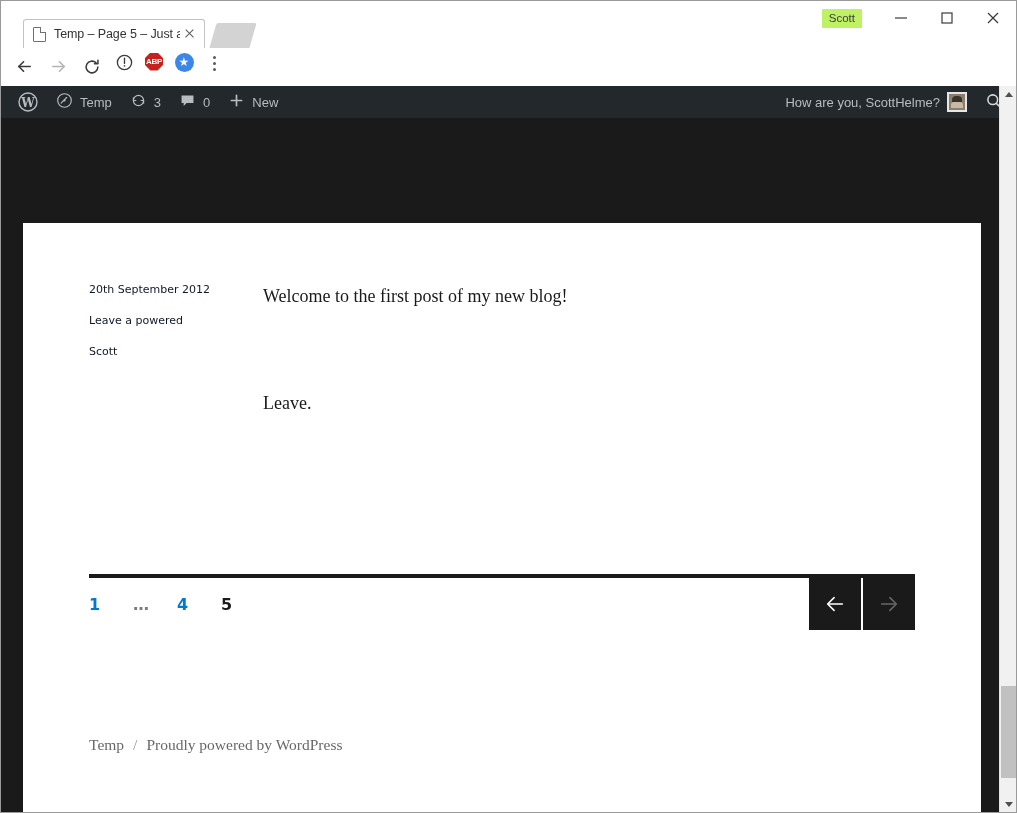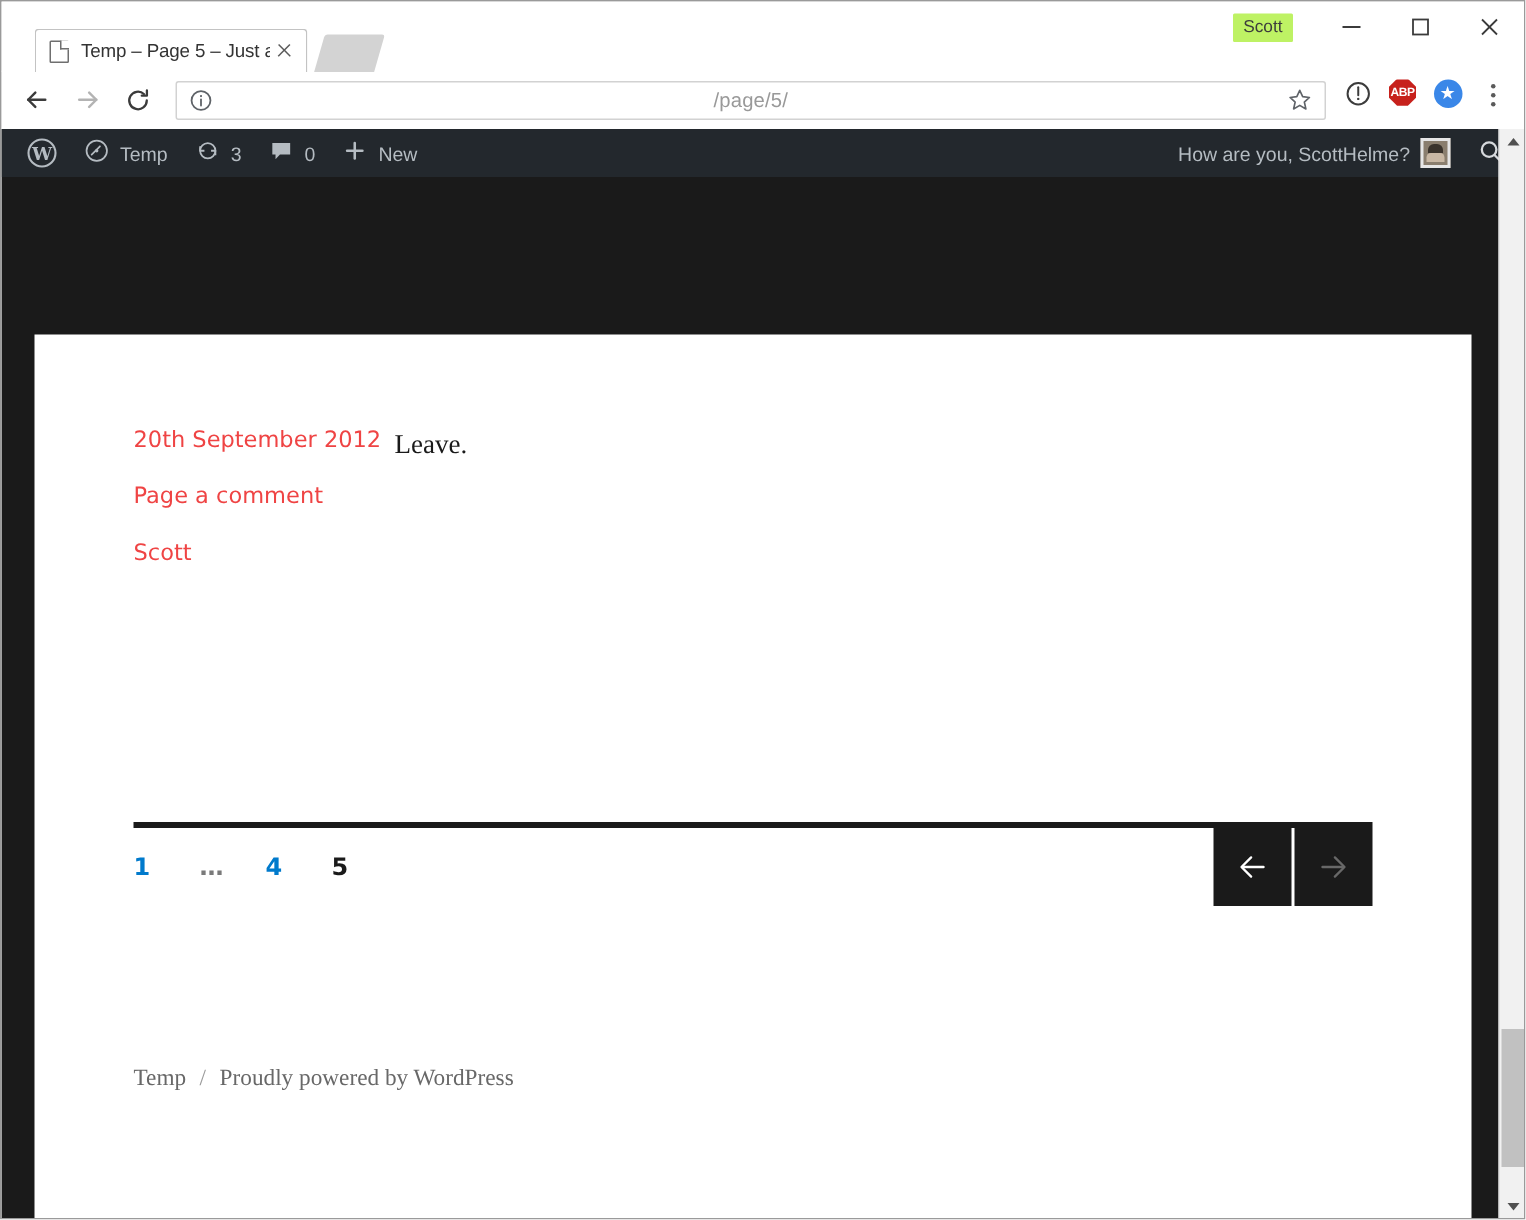--- a/index.html
+++ b/index.html
@@ -272,22 +272,22 @@
   }
 
   .post-row {
     display: flex;
     margin-top: 58px;
   }
   .post-meta {
     width: 173px;
     flex: 0 0 173px;
     font-family: "DejaVu Sans", sans-serif;
-    font-size: 15px;
-    color: #ef4444;
+    font-size: 11px;
+    color: #0f172a;
     line-height: 1.62;
   }
   .meta-block { margin-bottom: 13px; }
 
   .post-body {
     flex: 1 1 auto;
     font-family: "Liberation Serif", "DejaVu Serif", serif;
     font-size: 18px;
     color: #1a1a1a;
     line-height: 1.75;
@@ -433,35 +433,20 @@
       </svg>
     </div>
 
     <div class="navbtn">
       <svg width="18" height="18" viewBox="0 0 20 20" fill="none" stroke="#3b3b3b" stroke-width="1.7" stroke-linecap="round">
         <path d="M16.5 10a6.5 6.5 0 1 1-2.1-4.8"></path>
         <polyline points="16.6,2.6 16.6,6.4 12.8,6.4" stroke-linejoin="round"></polyline>
       </svg>
     </div>
 
-    <div class="omnibox">
-      <span class="omni-info">
-        <svg width="16" height="16" viewBox="0 0 16 16" fill="none" stroke="#5f6368" stroke-width="1.2">
-          <circle cx="8" cy="8" r="6.3"></circle>
-          <circle cx="8" cy="5" r="0.75" fill="#5f6368" stroke="none"></circle>
-          <line x1="8" y1="7.3" x2="8" y2="11.4" stroke-linecap="round"></line>
-        </svg>
-      </span>
-      <span class="omni-url" title="Search Google or type a URL">/page/5/</span>
-      <span class="omni-star">
-        <svg width="17" height="17" viewBox="0 0 20 20" fill="none" stroke="#5f6368" stroke-width="1.3" stroke-linejoin="round">
-          <polygon points="10,2.6 12.3,7.6 17.6,8.2 13.6,11.8 14.8,17.2 10,14.4 5.2,17.2 6.4,11.8 2.4,8.2 7.7,7.6"></polygon>
-        </svg>
-      </span>
-    </div>
 
     <div class="tb-icon">
       <svg width="19" height="19" viewBox="0 0 20 20" fill="none" stroke="#3c3c3c" stroke-width="1.4">
         <circle cx="10" cy="10" r="7.5"></circle>
         <line x1="10" y1="5.5" x2="10" y2="11" stroke-linecap="round"></line>
         <circle cx="10" cy="13.6" r="0.85" fill="#3c3c3c" stroke="none"></circle>
       </svg>
     </div>
 
     <div class="tb-icon">
@@ -549,25 +534,26 @@
         </div>
       </div>
     </div>
 
     <div class="site">
 
 
       <div class="post-row">
         <div class="post-meta">
           <div class="meta-block">20th September 2012</div>
-          <div class="meta-block">Page a comment</div>
+          <div class="meta-block">Leave a powered</div>
           <div class="meta-block">Scott</div>
         </div>
 
         <div class="post-body">
+          <p>Welcome to the first post of my new blog!</p>
           <p>Leave.</p>
         </div>
       </div>
 
       <div class="pagination">
         <div class="page-numbers-wrap">
           <span class="pn">1</span>
           <span class="pn dots">…</span>
           <span class="pn">4</span>
           <span class="pn current">5</span>

